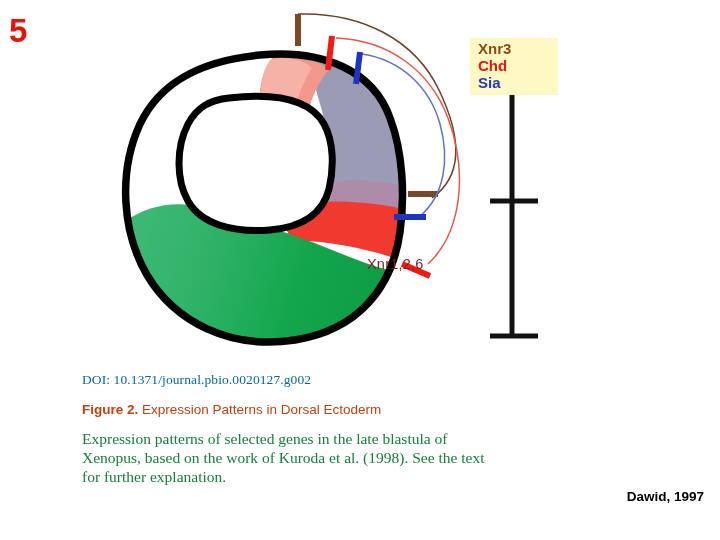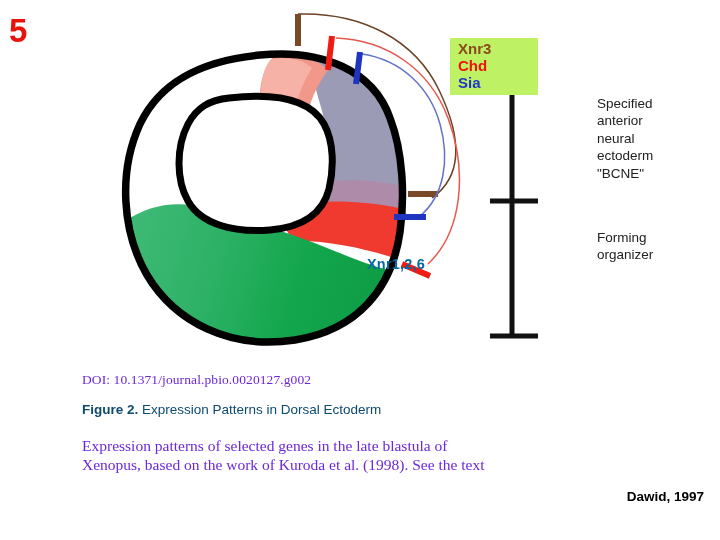--- a/index.html
+++ b/index.html
@@ -46,25 +46,25 @@
 
   .diagram-svg {
     position: absolute;
     left: 0;
     top: 0;
   }
 
   
   .gene-legend {
     position: absolute;
-    left: 380px;
+    left: 400px;
     top: 38px;
     width: 76px;
     padding: 3px 4px 4px 8px;
-    background: #bef264;
+    background: #fef9c3;
     line-height: 1.12;
   }
   .gene-legend .gene {
     font-family: "Liberation Sans", sans-serif;
     font-size: 15px;
     font-weight: bold;
     display: block;
     white-space: nowrap;
   }
   .gene-xnr3 { color: #8a4a1e; }
@@ -80,61 +80,61 @@
     line-height: 1.29;
     white-space: pre-line;
   }
   .bracket-label.upper { left: 527px; top: 95px; }
   .bracket-label.lower { left: 527px; top: 229px; }
 
   
   .embryo-label {
     position: absolute;
     font-family: "Liberation Sans", sans-serif;
-    font-weight: bold;
+    font-weight: normal;
     font-size: 14.5px;
-    color: #0369a1;
+    color: #7f1d1d;
     left: 297px;
     top: 256px;
     white-space: nowrap;
     letter-spacing: 0.2px;
   }
 
   
   .doi-line {
     position: absolute;
     left: 82px;
     top: 372px;
     font-family: "Liberation Serif", serif;
     font-size: 13.5px;
-    color: #6d28d9;
+    color: #0369a1;
     letter-spacing: 0.1px;
     white-space: nowrap;
   }
 
   .caption {
     position: absolute;
     left: 82px;
     top: 402px;
     width: 530px;
   }
   .caption-title {
     font-family: "Liberation Sans", sans-serif;
     font-size: 13.5px;
-    color: #0c4a6e;
+    color: #c2410c;
     line-height: 1.25;
-    margin-bottom: 18px;
+    margin-bottom: 11px;
   }
   .caption-title .fig-num {
     font-weight: bold;
   }
   .caption-body {
     font-family: "Liberation Serif", serif;
     font-size: 15.5px;
-    color: #6d28d9;
+    color: #15803d;
     line-height: 1.22;
   }
   .caption-body .species {
   }
 
   
   .attribution {
     position: absolute;
     right: 16px;
     bottom: 36px;
@@ -273,36 +273,30 @@
     </svg>
 
     <div class="gene-legend">
       <span class="gene gene-xnr3">Xnr3</span>
       <span class="gene gene-chd">Chd</span>
       <span class="gene gene-sia">Sia</span>
     </div>
 
     <div class="embryo-label">Xnr1,2,6</div>
 
-    <div class="bracket-label upper">Specified
-anterior
-neural
-ectoderm
-"BCNE"</div>
-    <div class="bracket-label lower">Forming
-organizer</div>
   </div>
 
   <div class="doi-line">DOI: 10.1371/journal.pbio.0020127.g002</div>
 
   <div class="caption">
     <div class="caption-title">
       <span class="fig-num">Figure 2.</span><span> Expression Patterns in Dorsal Ectoderm</span>
     </div>
     <div class="caption-body">
       <span>Expression patterns of selected genes in the late blastula of</span><br>
       <span class="species">Xenopus</span><span>, based on the work of Kuroda et al. (1998). See the text</span><br>
+      <span>for further explanation.</span>
     </div>
   </div>
 
   <div class="attribution">Dawid, 1997</div>
 
 </div>
 
 </body></html>

